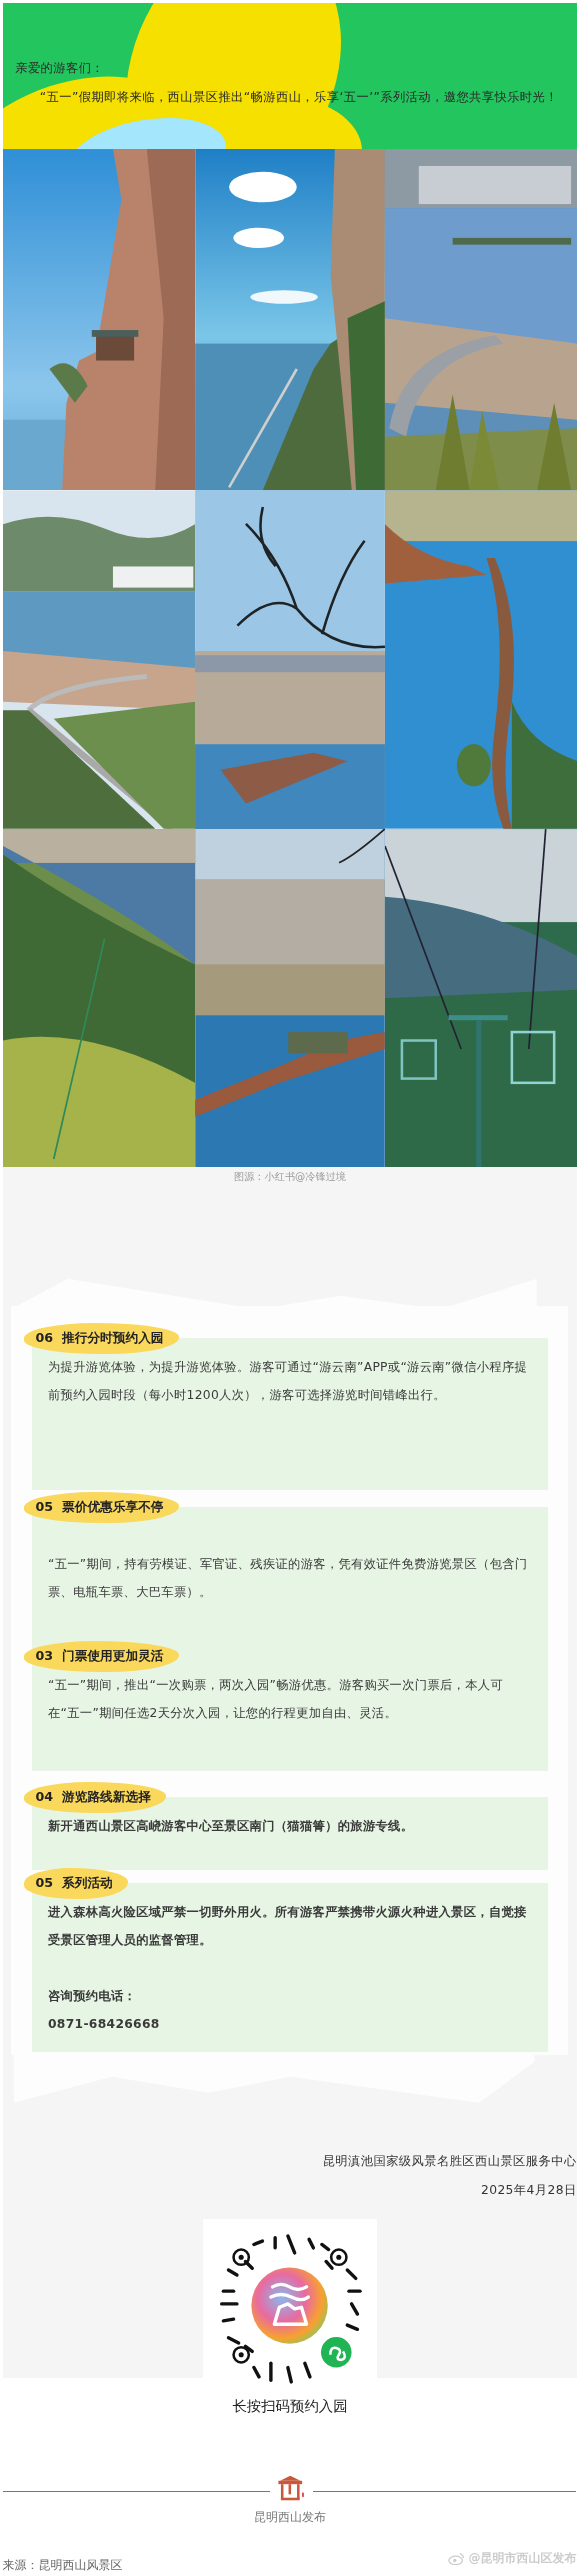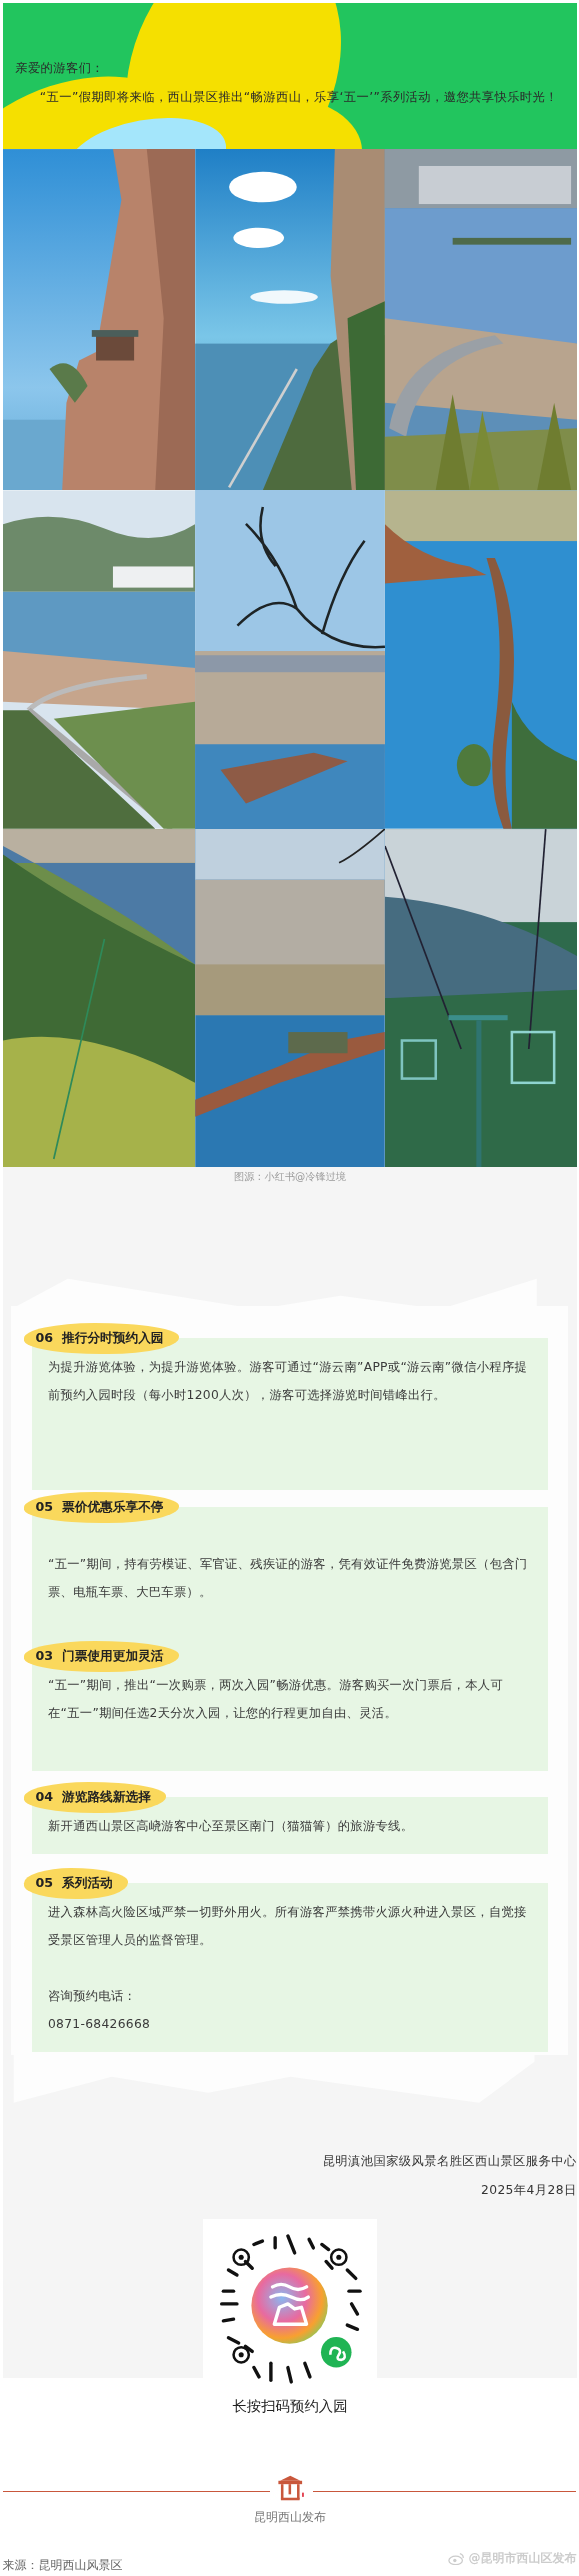--- a/index.html
+++ b/index.html
@@ -220,31 +220,31 @@
     <div class="box" style="height:115px;">
       <p>“五一”期间，推出“一次购票，两次入园”畅游优惠。游客购买一次门票后，本人可在“五一”期间任选2天分次入园，让您的行程更加自由、灵活。</p>
     </div>
   </div>
 
   <div class="sec" style="top:1782px;">
     <div class="tag">
       <span>04</span>&nbsp;
       <span>游览路线新选择</span>
     </div>
-    <div class="box" style="height:57px;">
+    <div class="box" style="height:73px;font-weight:bold;">
       <p>新开通西山景区高峣游客中心至景区南门（猫猫箐）的旅游专线。</p>
     </div>
   </div>
 
   <div class="sec" style="top:1868px;">
     <div class="tag">
       <span>05</span>&nbsp;
       <span>系列活动</span>
     </div>
-    <div class="box" style="height:169px;">
+    <div class="box" style="height:169px;font-weight:bold;">
       <p>进入森林高火险区域严禁一切野外用火。所有游客严禁携带火源火种进入景区，自觉接受景区管理人员的监督管理。</p>
       <p class="gap">咨询预约电话：</p>
       <p>0871-68426668</p>
     </div>
   </div>
 
   <svg class="mnt" style="top:2055px;" height="52" viewBox="0 0 685 62">
     <path d="M13 0 L634 0 L634 8 L568 57 L343 26 L245 45 L130 26 L13 57 Z" fill="#fdfdfd"></path>
   </svg>
 

